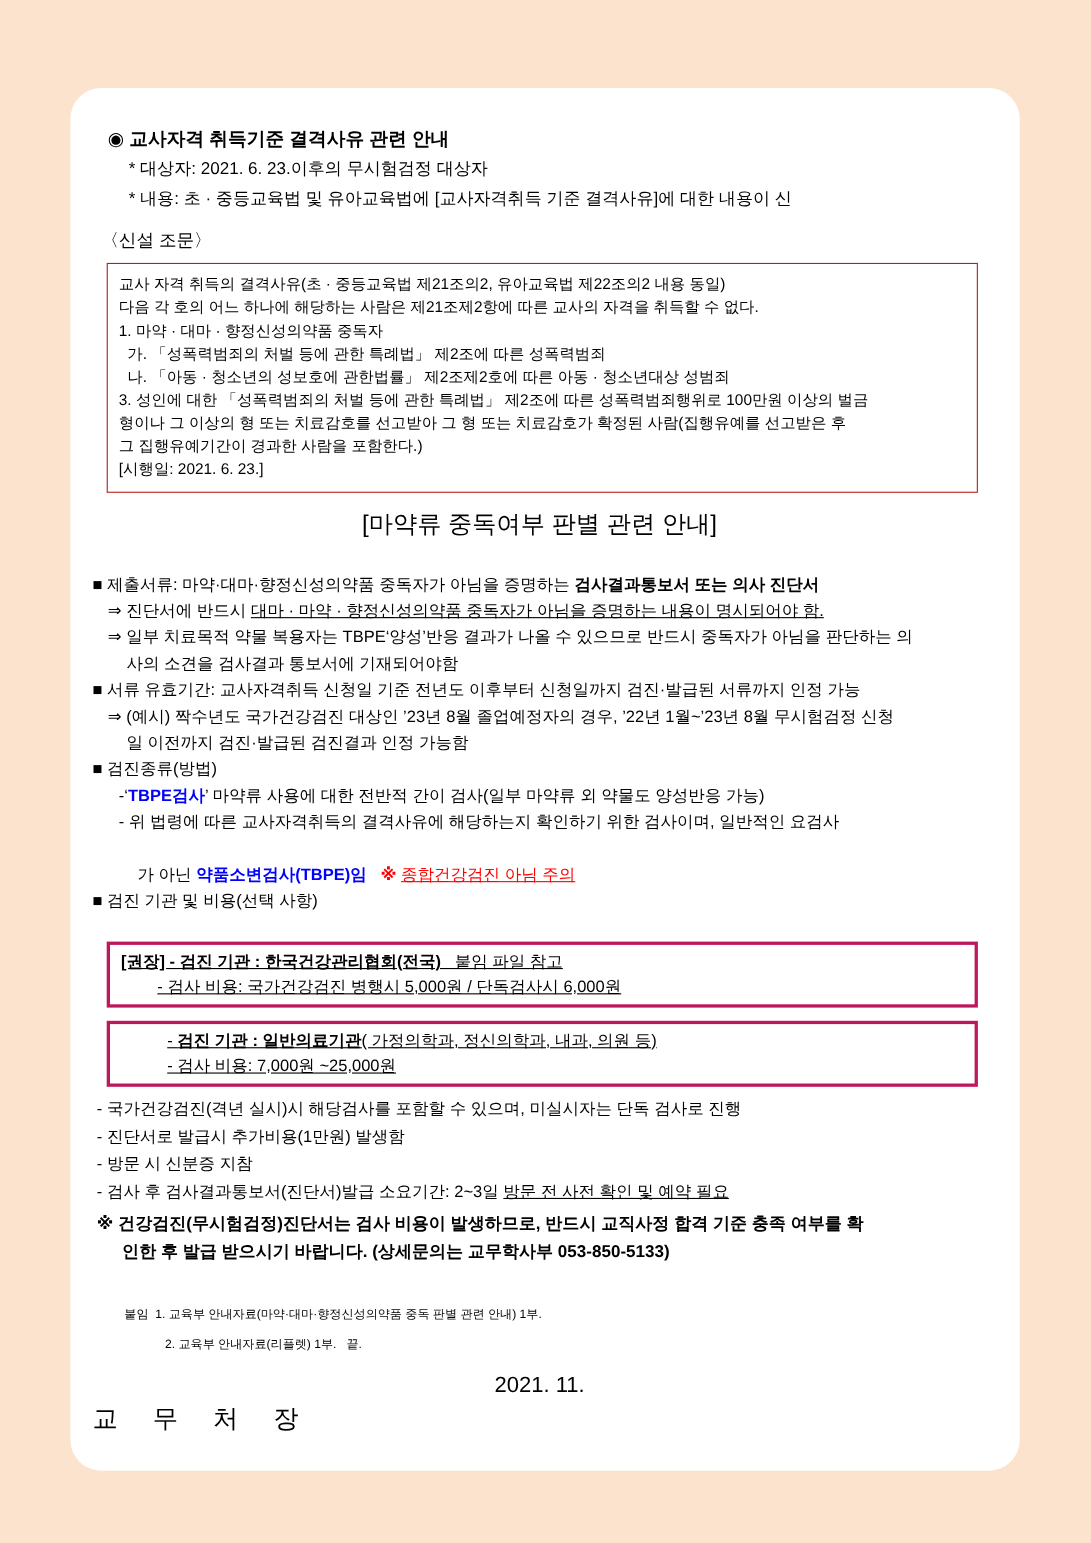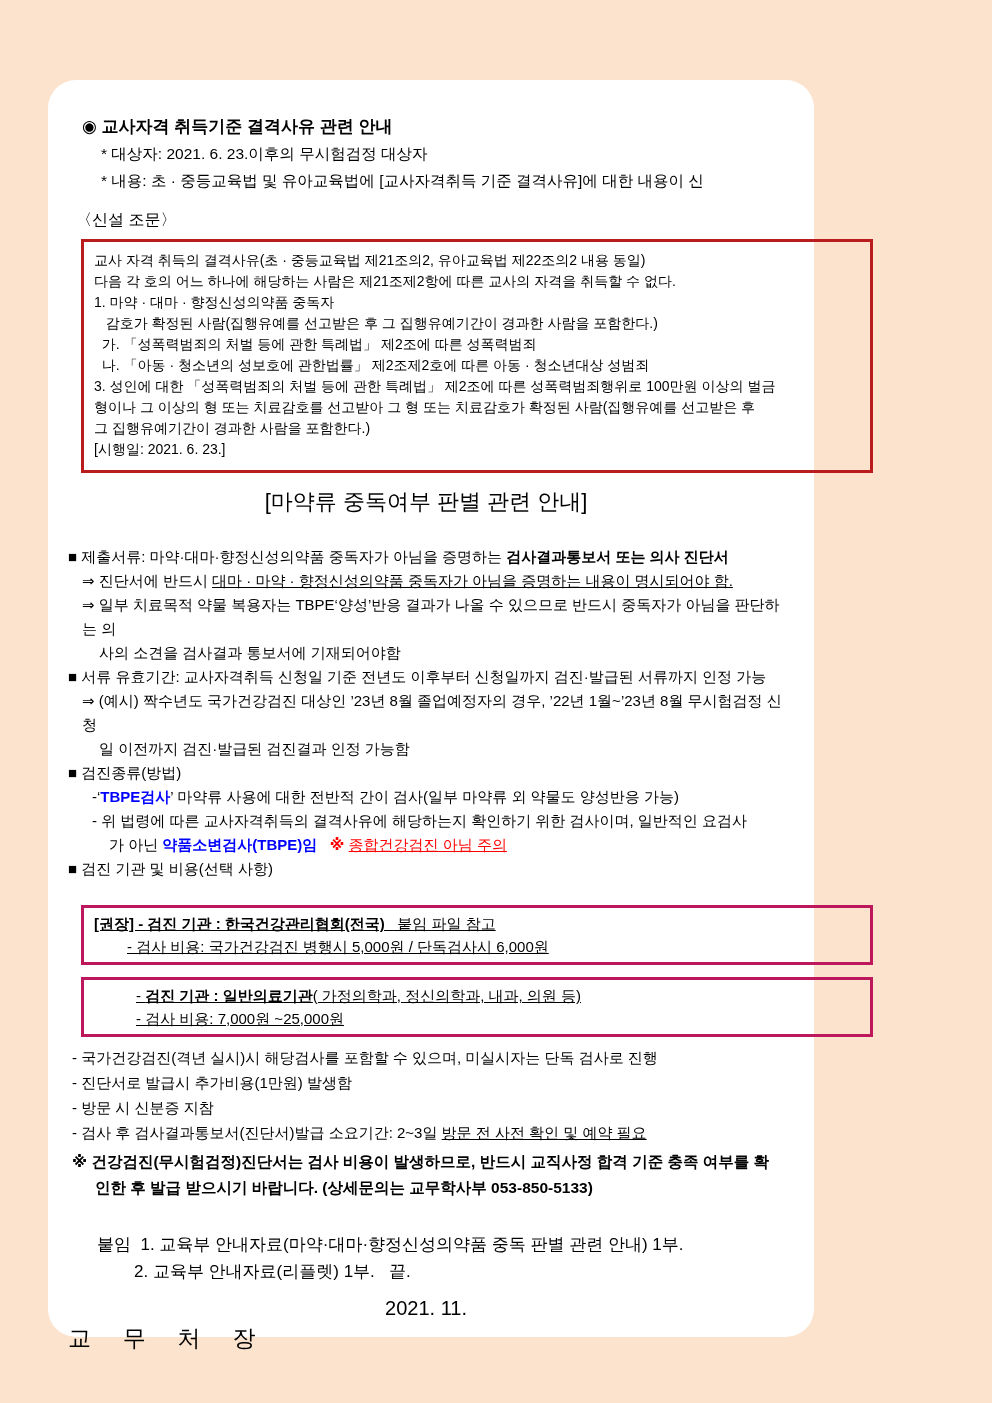--- a/index.html
+++ b/index.html
@@ -2,60 +2,60 @@
 <html><head>
 <meta charset="utf-8">
 <style>
   * { margin:0; padding:0; box-sizing:border-box; }
   body { font-family:"Liberation Sans","DejaVu Sans",sans-serif; }
   .page {
     position:relative; width:992px; height:1403px;
     background:#fbe3cd; overflow:hidden;
   }
   .card {
-    position:absolute; left:48px; top:80px; width:766px; height:1257px;
+    position:absolute; left:64px; top:80px; width:863px; height:1257px;
     background:#ffffff; border-radius:28px;
     padding:34px 30px 0 20px; color:#000;
   }
   .bound span { white-space:pre-wrap; }
   .doc-title { font-size:17px; font-weight:bold; line-height:26px; padding-left:14px; }
   .sub   { font-size:15.5px; line-height:27px; padding-left:33px; }
   .sub-cont { font-size:15.5px; line-height:27px; padding-left:96px; }
   .new-clause { font-size:16px; line-height:27px; padding-left:8px; margin-top:12px; }
   .law-box {
-    margin:6px 0 0 13px; width:792px; border:3px solid #b91c1c;
+    margin:6px 0 0 13px; width:792px; border:1px solid #b91c1c;
     padding:8px 10px 10px; font-size:14px;
   }
   .law-line { line-height:21px; white-space:pre-wrap; }
   .section-title { text-align:center; font-size:22px; line-height:26px; margin-top:16px; }
   .body-block { margin-top:30px; font-size:15px; }
   .bl  { line-height:24px; }
   .ind0 { padding-left:0; }
   .ind1 { padding-left:14px; }
   .ind2 { padding-left:31px; }
   .ind3 { padding-left:24px; }
-  .ind4 { padding-left:41px; }
+  .ind4 { padding-left:41px;margin-top:24px; }
   .bold { font-weight:bold; }
   .blue { color:#0000ff; font-weight:bold; }
   .red  { color:#ff0000; }
   .ul   { text-decoration:underline; }
   .cost-box {
     margin:24px 0 0 13px; width:792px; border:3px solid #be185d;
     padding:4px 10px; font-size:15px;text-decoration:underline;
   }
   .cost-box.second { margin-top:12px; }
   .cb-line { line-height:23px; }
   .cb-ind1 { padding-left:33px; }
   .cb-ind2 { padding-left:42px; }
   .notes-block { margin-top:8px; font-size:15px; }
   .note-line { line-height:25px; padding-left:4px; }
   .warning { margin-top:4px; font-size:15.5px; font-weight:bold; }
   .warn-1 { line-height:26px; padding-left:4px; }
   .warn-2 { line-height:26px; padding-left:27px; }
-  .attach { margin-top:30px; font-size:17px; }
+  .attach { margin-top:30px; font-size:11px; }
   .attach-1 { line-height:27px; padding-left:29px; }
   .attach-2 { line-height:27px; padding-left:66px; }
   .date-line { text-align:center; font-size:20px; line-height:30px; margin-top:8px; }
   .signer-line { text-align:left; font-size:23px; line-height:30px; margin-top:2px; letter-spacing:9px;font-family:Liberation Mono, monospace; }
 </style>
 </head>
 <body>
 
 <div class="page">
   <div class="card">
@@ -70,21 +70,20 @@
       <span>* 내용: 초 · 중등교육법 및 유아교육법에 [교사자격취득 기준 결격사유]에 대한 내용이 신</span>
     </div>
     <div class="new-clause bound">
       <span>〈신설 조문〉</span>
     </div>
 
     <div class="law-box">
       <div class="law-line">교사 자격 취득의 결격사유(초 · 중등교육법 제21조의2, 유아교육법 제22조의2 내용 동일)</div>
       <div class="law-line">다음 각 호의 어느 하나에 해당하는 사람은 제21조제2항에 따른 교사의 자격을 취득할 수 없다.</div>
       <div class="law-line">1. 마약 · 대마 · 향정신성의약품 중독자</div>
-      <div class="law-line">   감호가 확정된 사람(집행유예를 선고받은 후 그 집행유예기간이 경과한 사람을 포함한다.)</div>
       <div class="law-line">  가. 「성폭력범죄의 처벌 등에 관한 특례법」 제2조에 따른 성폭력범죄</div>
       <div class="law-line">  나. 「아동 · 청소년의 성보호에 관한법률」 제2조제2호에 따른 아동 · 청소년대상 성범죄</div>
       <div class="law-line">3. 성인에 대한 「성폭력범죄의 처벌 등에 관한 특례법」 제2조에 따른 성폭력범죄행위로 100만원 이상의 벌금</div>
       <div class="law-line">형이나 그 이상의 형 또는 치료감호를 선고받아 그 형 또는 치료감호가 확정된 사람(집행유예를 선고받은 후</div>
       <div class="law-line">그 집행유예기간이 경과한 사람을 포함한다.)</div>
       <div class="law-line">[시행일: 2021. 6. 23.]</div>
     </div>
 
     <div class="section-title bound">
       <span>[마약류 중독여부 판별 관련 안내]</span>

